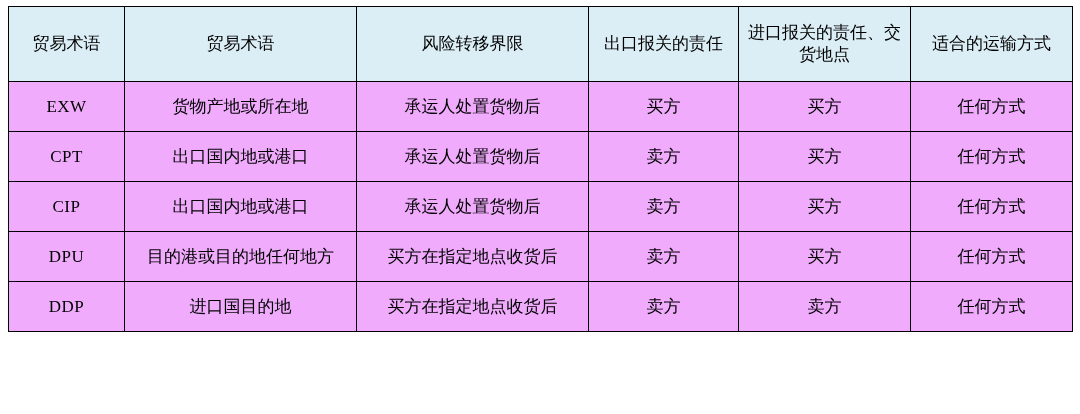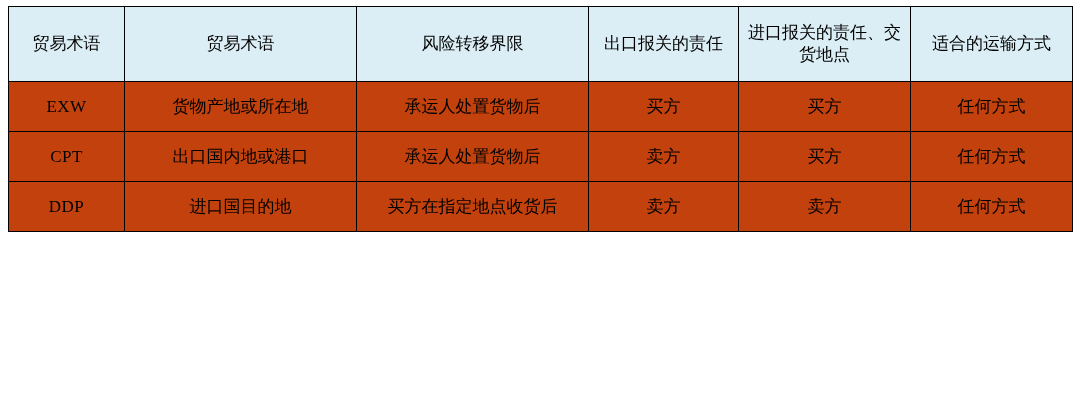--- a/index.html
+++ b/index.html
@@ -35,21 +35,21 @@
     padding: 4px 2px;
   }
   table.incoterms thead th {
     background: #dceef5;
     height: 66px;
     font-weight: normal;
   }
   table.incoterms tbody td {
     height: 41px;
     font-weight: normal;
-    background: #c2410c;
+    background: #f0abfc;
   }
   
   col.c0 { width: 116px; }
   col.c1 { width: 232px; }
   col.c2 { width: 232px; }
   col.c3 { width: 150px; }
   col.c4 { width: 172px; }
   col.c5 { width: 162px; }
   .term-cell { letter-spacing: 0.5px; }
 </style>
@@ -87,20 +87,36 @@
       </tr>
       <tr>
         <td class="term-cell">CPT</td>
         <td>出口国内地或港口</td>
         <td>承运人处置货物后</td>
         <td>卖方</td>
         <td>买方</td>
         <td>任何方式</td>
       </tr>
       <tr>
+        <td class="term-cell">CIP</td>
+        <td>出口国内地或港口</td>
+        <td>承运人处置货物后</td>
+        <td>卖方</td>
+        <td>买方</td>
+        <td>任何方式</td>
+      </tr>
+      <tr>
+        <td class="term-cell">DPU</td>
+        <td>目的港或目的地任何地方</td>
+        <td>买方在指定地点收货后</td>
+        <td>卖方</td>
+        <td>买方</td>
+        <td>任何方式</td>
+      </tr>
+      <tr>
         <td class="term-cell">DDP</td>
         <td>进口国目的地</td>
         <td>买方在指定地点收货后</td>
         <td>卖方</td>
         <td>卖方</td>
         <td>任何方式</td>
       </tr>
     </tbody>
   </table>
 </div>

